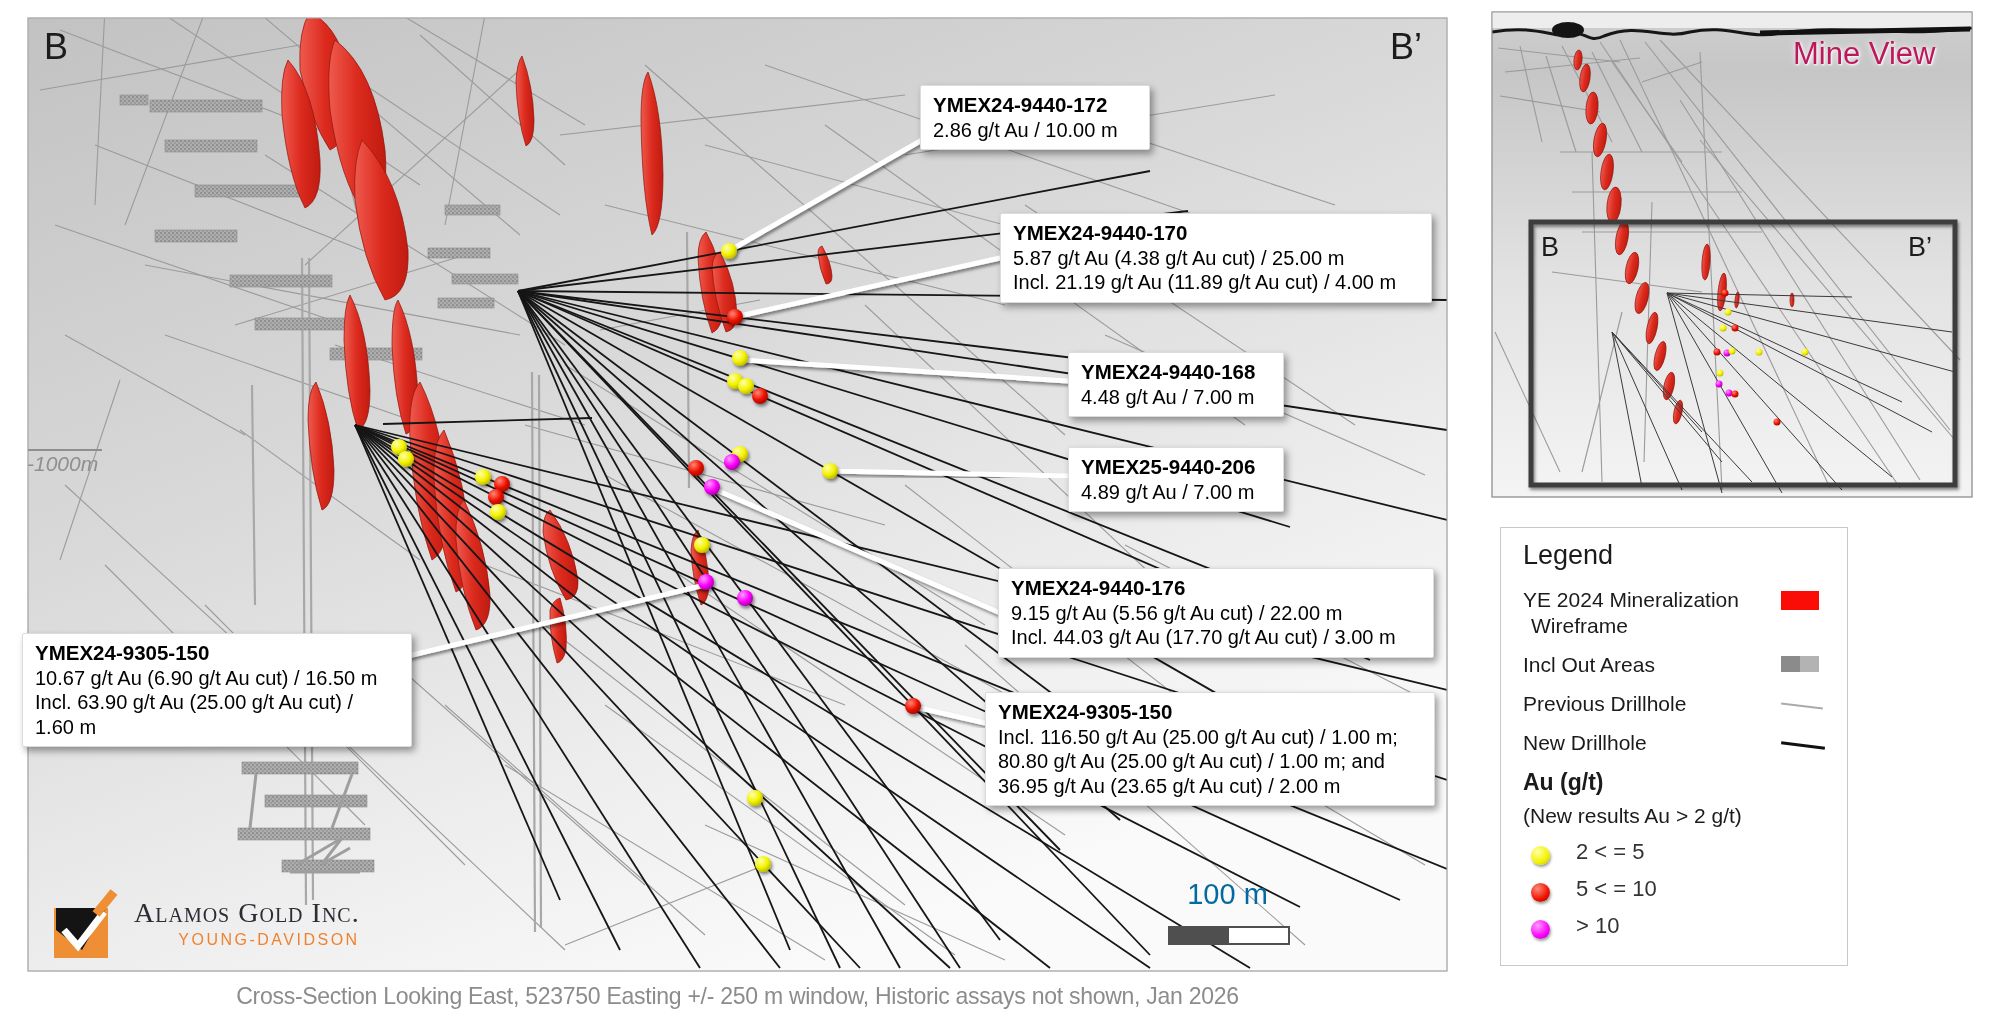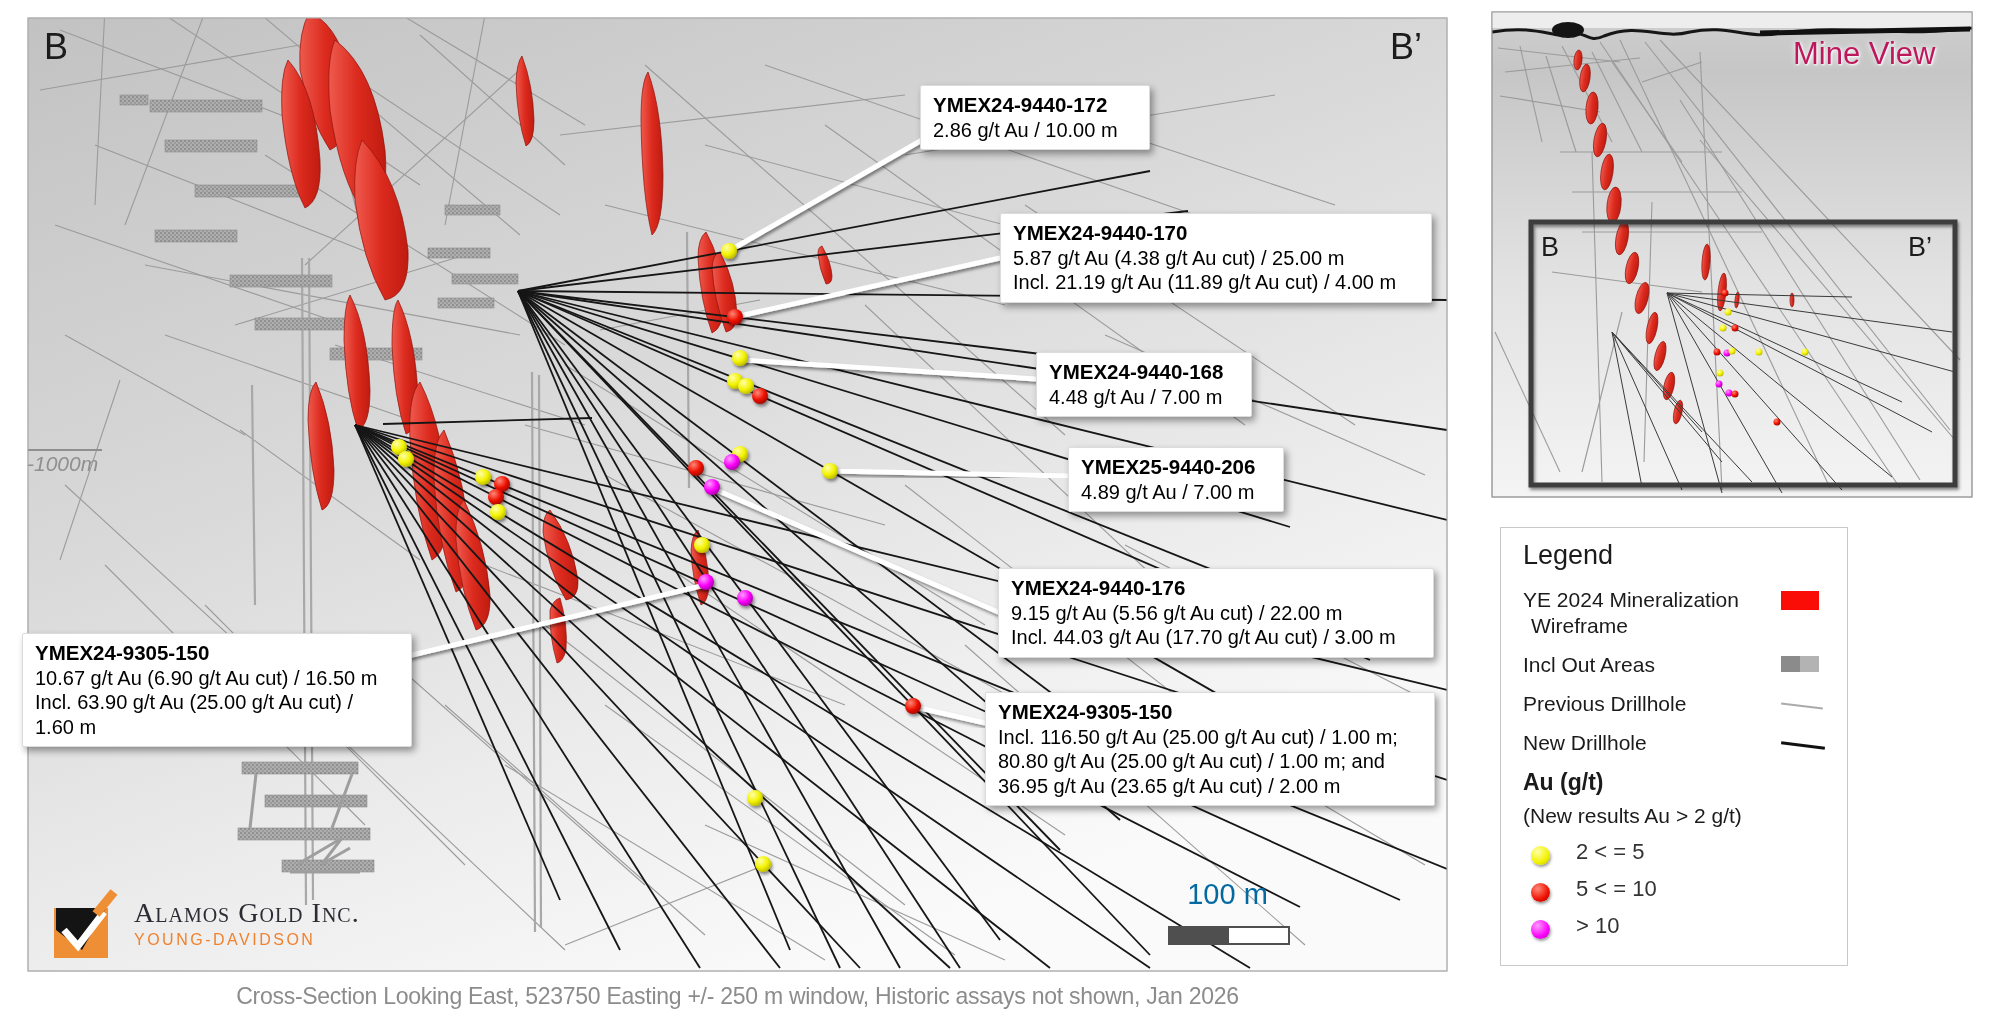--- a/index.html
+++ b/index.html
@@ -54,21 +54,21 @@
   .audot.m{background:radial-gradient(circle at 35% 30%,#ff9bff,#fb00fb 60%,#a000a0);}
   
   .sb-label{font-size:29px;color:#0369a1;text-align:center;width:135px;}
   .scalebar{width:118px;height:15px;border:2px solid #4f4f4f;background:#fff;display:flex;}
   .scalebar .half{width:50%;height:100%;background:#4f4f4f;}
   
   .caption{width:1419px;text-align:center;font-size:24px;color:#8c8c8c;letter-spacing:-.3px;
            transform:scaleX(.96);transform-origin:center;}
   
   .logo{display:flex;align-items:center;gap:14px;}
-  .logo-text{text-align:left;}
+  .logo-text{text-align:right;}
   .logo-company{font-family:"Liberation Serif",serif;font-variant:small-caps;font-size:28px;
                 color:#2c2c34;letter-spacing:1px;}
   .logo-site{font-size:16px;font-weight:normal;letter-spacing:2.5px;color:#f0822f;margin-top:2px;}
 </style>
 </head>
 <body>
 
 <div class="page">
 
   <svg width="2000" height="1024" viewBox="0 0 2000 1024">
@@ -393,21 +393,21 @@
   <div id="callouts">
       <div class="callout" style="left: 920px; top: 85px; min-width: 204px;">
         <div class="ct">YMEX24-9440-172</div>
         <div class="cl">2.86 g/t Au / 10.00 m</div>
       </div>
       <div class="callout" style="left: 1000px; top: 213px; min-width: 406px;">
         <div class="ct">YMEX24-9440-170</div>
         <div class="cl">5.87 g/t Au (4.38 g/t Au cut) / 25.00 m</div>
         <div class="cl">Incl. 21.19 g/t Au (11.89 g/t Au cut) / 4.00 m</div>
       </div>
-      <div class="callout" style="left: 1036px; top: 352px; min-width: 190px;">
+      <div class="callout" style="left: 1068px; top: 352px; min-width: 190px;">
         <div class="ct">YMEX24-9440-168</div>
         <div class="cl">4.48 g/t Au / 7.00 m</div>
       </div>
       <div class="callout" style="left: 1068px; top: 447px; min-width: 190px;">
         <div class="ct">YMEX25-9440-206</div>
         <div class="cl">4.89 g/t Au / 7.00 m</div>
       </div>
       <div class="callout" style="left: 998px; top: 568px; min-width: 410px;">
         <div class="ct">YMEX24-9440-176</div>
         <div class="cl">9.15 g/t Au (5.56 g/t Au cut) / 22.00 m</div>

